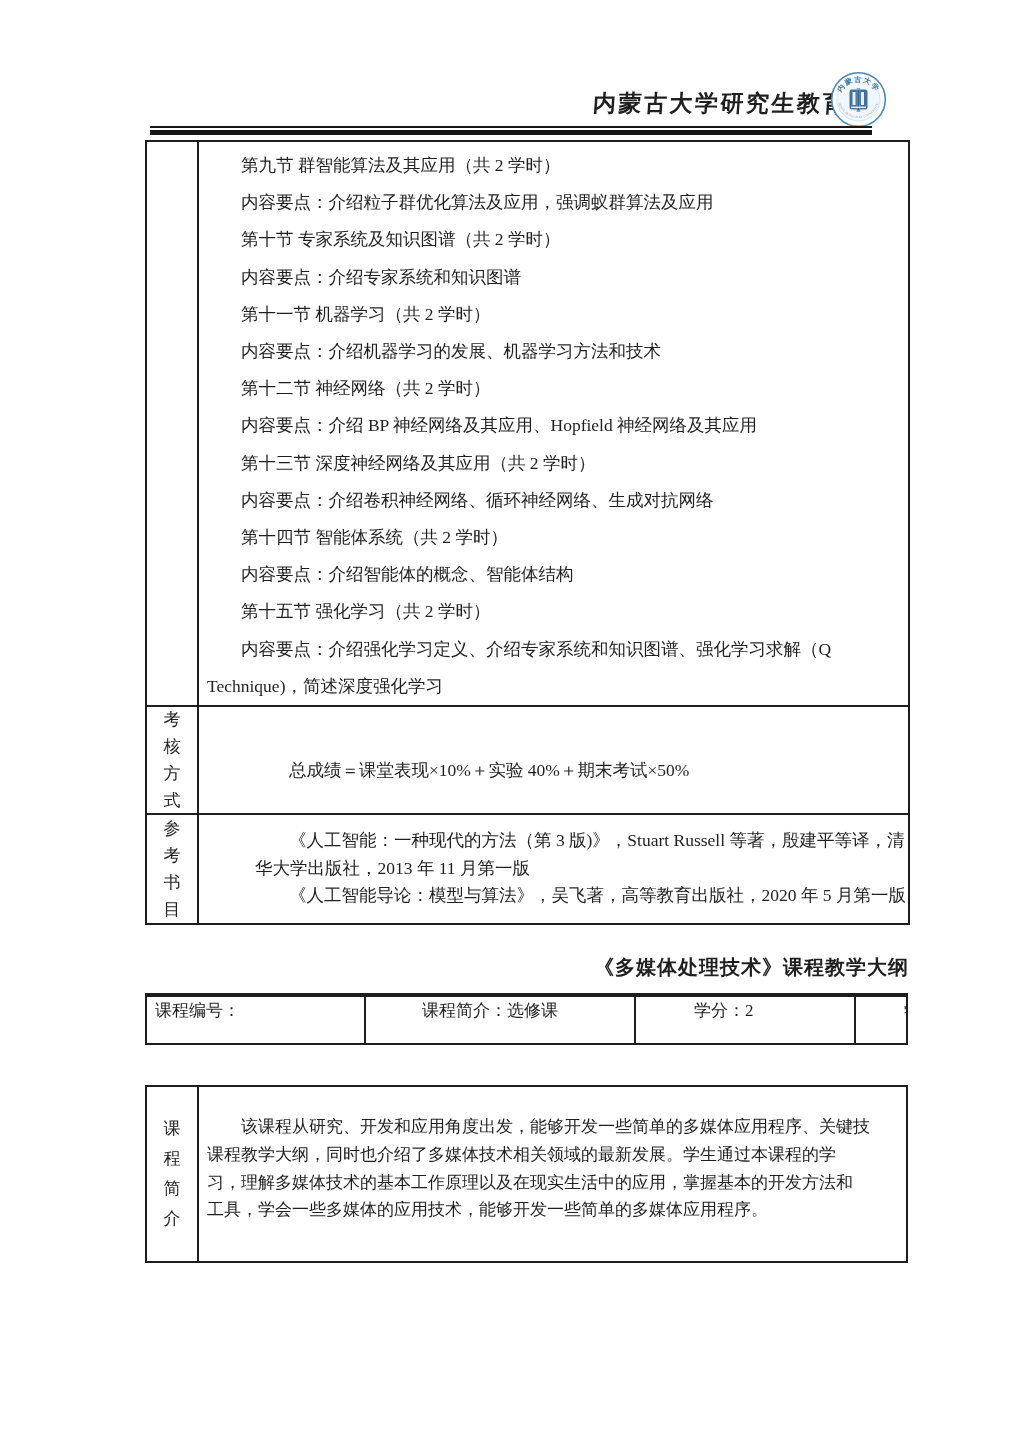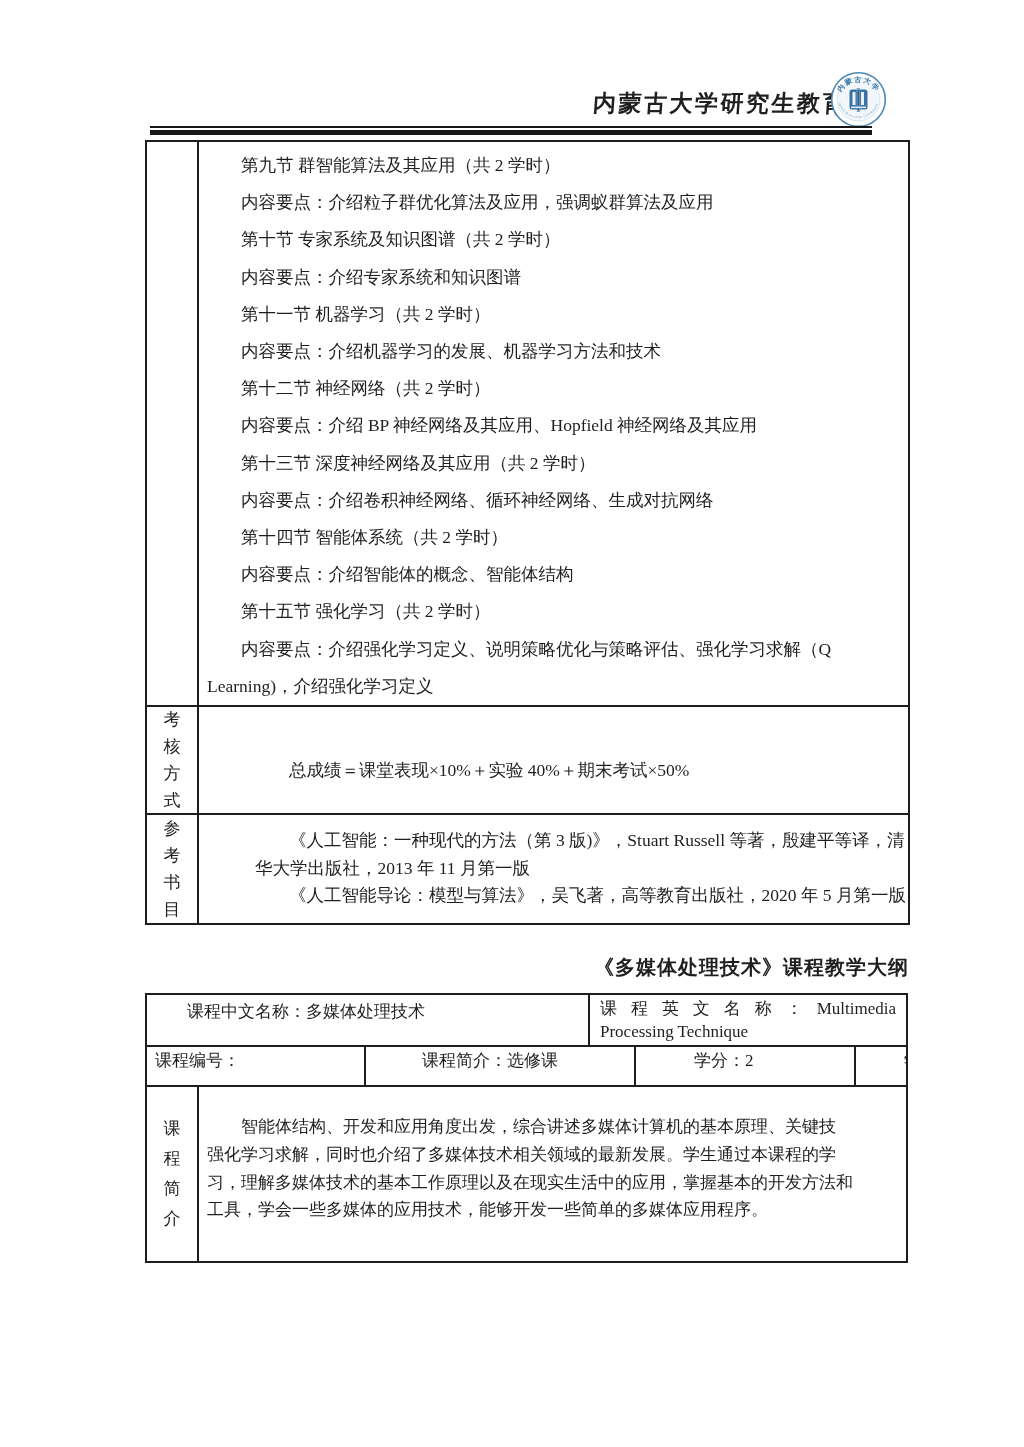--- a/index.html
+++ b/index.html
@@ -111,22 +111,22 @@
         <div class="lineA ind">内容要点：介绍专家系统和知识图谱</div>
         <div class="lineA ind">第十一节 机器学习（共 2 学时）</div>
         <div class="lineA ind">内容要点：介绍机器学习的发展、机器学习方法和技术</div>
         <div class="lineA ind">第十二节 神经网络（共 2 学时）</div>
         <div class="lineA ind">内容要点：介绍 BP 神经网络及其应用、Hopfield 神经网络及其应用</div>
         <div class="lineA ind">第十三节 深度神经网络及其应用（共 2 学时）</div>
         <div class="lineA ind">内容要点：介绍卷积神经网络、循环神经网络、生成对抗网络</div>
         <div class="lineA ind">第十四节 智能体系统（共 2 学时）</div>
         <div class="lineA ind">内容要点：介绍智能体的概念、智能体结构</div>
         <div class="lineA ind">第十五节 强化学习（共 2 学时）</div>
-        <div class="lineA ind">内容要点：介绍强化学习定义、说明策略优化与策略评估、强化学习求解（Q</div>
-        <div class="lineA">Learning)，介绍强化学习定义</div>
+        <div class="lineA ind">内容要点：介绍强化学习定义、介绍专家系统和知识图谱、强化学习求解（Q</div>
+        <div class="lineA">Technique)，简述深度强化学习</div>
       </div>
     </div>
     <div class="row rowB bt">
       <div class="label-col">
         <div class="vert">考核方式</div>
       </div>
       <div class="contentB">
         <div class="txt">总成绩＝课堂表现×10%＋实验 40%＋期末考试×50%</div>
       </div>
     </div>
@@ -138,40 +138,33 @@
         <div class="lineC ind">《人工智能：一种现代的方法（第 3 版)》，Stuart Russell 等著，殷建平等译，清</div>
         <div class="lineC">华大学出版社，2013 年 11 月第一版</div>
         <div class="lineC ind">《人工智能导论：模型与算法》，吴飞著，高等教育出版社，2020 年 5 月第一版</div>
       </div>
     </div>
   </div>
 
   <div class="title2">《多媒体处理技术》课程教学大纲</div>
 
   <div class="tbl t2">
-    <div class="row row1">
-      <div class="cell c-cn">课程中文名称：多媒体处理技术</div>
-      <div class="cell c-en">
-        <div class="jline">课 程 英 文 名 称 ： Multimedia</div>
-        <div>Processing Technique</div>
-      </div>
-    </div>
     <div class="row row2 bt">
       <div class="cell r2c c1">课程编号：</div>
       <div class="cell r2c c2">课程简介：选修课</div>
       <div class="cell r2c c3">学分：2</div>
       <div class="cell r2c c4">学时：32</div>
     </div>
   </div>
 
   <div class="tbl t3">
     <div class="label-col">
       <div class="vert loose">课程简介</div>
     </div>
     <div class="contentD">
-      <div class="lineD ind">智能体结构、开发和应用角度出发，综合讲述多媒体计算机的基本原理、关键技</div>
-      <div class="lineD">强化学习求解，同时也介绍了多媒体技术相关领域的最新发展。学生通过本课程的学</div>
+      <div class="lineD ind">该课程从研究、开发和应用角度出发，能够开发一些简单的多媒体应用程序、关键技</div>
+      <div class="lineD">课程教学大纲，同时也介绍了多媒体技术相关领域的最新发展。学生通过本课程的学</div>
       <div class="lineD">习，理解多媒体技术的基本工作原理以及在现实生活中的应用，掌握基本的开发方法和</div>
       <div class="lineD">工具，学会一些多媒体的应用技术，能够开发一些简单的多媒体应用程序。</div>
     </div>
   </div>
 
 </div>
 
 </body></html>

